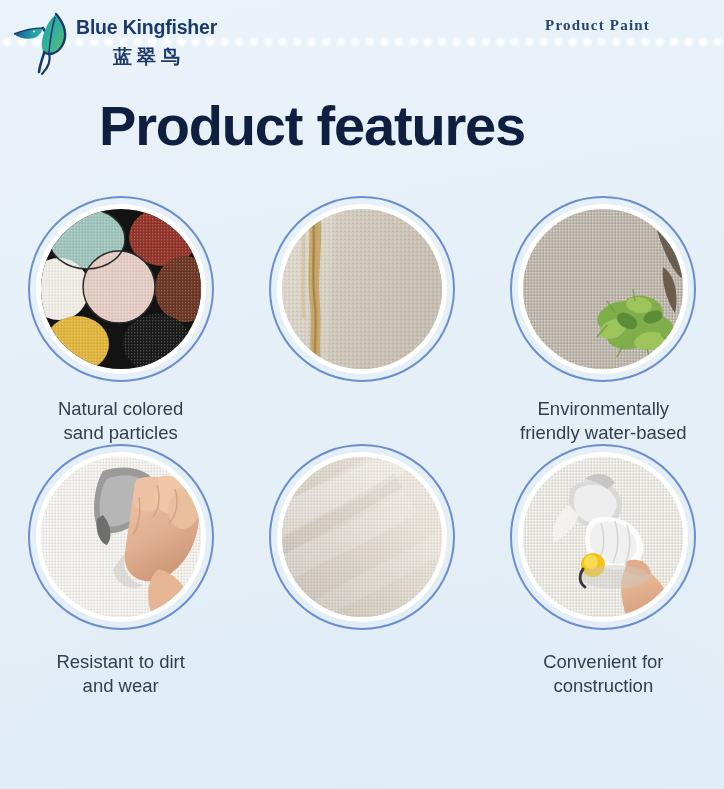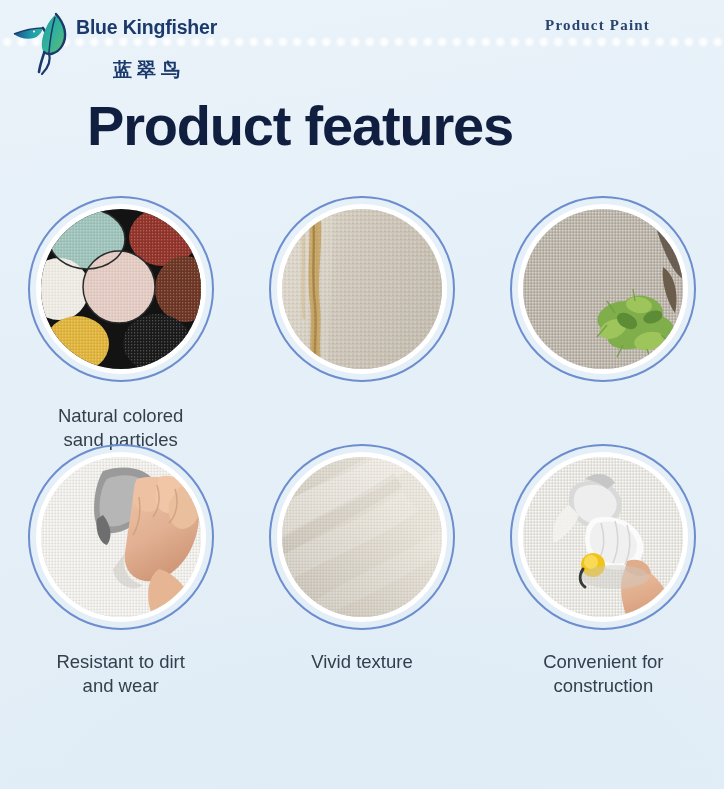--- a/index.html
+++ b/index.html
@@ -60,21 +60,21 @@
   #brand-en {
     font-size:19.5px;
     font-weight:bold;
     color:#1b3a6b;
     letter-spacing:-0.2px;
     font-family:"Liberation Sans","DejaVu Sans",sans-serif;
     white-space:nowrap;
   }
 
   #brand-cn {
-    margin-top:22px;
+    margin-top:9px;
     font-size:19px;
     font-weight:bold;
     color:#1b3a6b;
     letter-spacing:5px;
     text-align:center;
     padding-left:5px;
     font-family:"DejaVu Sans","Liberation Sans",sans-serif;
     white-space:nowrap;
   }
 
@@ -101,21 +101,21 @@
     background-size:14.5px 12px;
     background-repeat:repeat-x;
     background-position:0 0;
     filter:blur(0.7px);
   }
 
   
   #page-title {
     position:absolute;
     top:93px;
-    left:0;
+    left:12px;
     width:600px;
     text-align:center;
     font-size:56px;
     font-weight:bold;
     color:#101f3f;
     letter-spacing:-1.2px;
     font-family:"Liberation Sans","DejaVu Sans",sans-serif;
     z-index:4;
   }
 
@@ -157,21 +157,21 @@
     border-radius:50%;
     overflow:hidden;
     position:relative;
     box-shadow:0 0 0 5px #ffffff;
     background:#ddd;
   }
 
   .photo-disc svg { display:block; width:160px; height:160px; }
 
   .feature-caption {
-    margin-top:22px;
+    margin-top:15px;
     width:100%;
     text-align:center;
     font-size:18.5px;
     line-height:1.32;
     color:#33404c;
     font-weight:400;
     font-family:"Liberation Sans","DejaVu Sans",sans-serif;
     padding:0 4px;
   }
 
@@ -339,20 +339,21 @@
               <path d="M84,116 L74,128"></path>
                 <path d="M92,104 L84,92"></path>
               <path d="M112,92 L110,80"></path>
                 <path d="M138,126 L150,136"></path>
               <path d="M100,136 L94,148"></path>
                 <path d="M124,140 L128,152"></path>
             </g>
           </svg>
         </div>
       </div>
+      <div class="feature-caption">Environmentally<br>friendly water-based</div>
     </div>
 
     <div class="feature-cell row2">
       <div class="photo-ring">
         <div class="photo-disc">
           <svg viewBox="0 0 160 160">
             <defs>
               <pattern id="grainD" width="3" height="3" patternUnits="userSpaceOnUse">
                 <rect width="3" height="3" fill="#efeeea"></rect>
                 <circle cx="0.8" cy="0.9" r="0.65" fill="#ffffff"></circle>
@@ -415,21 +416,20 @@
               <path d="M-20,60 C20,30 60,24 110,-10 L130,10 C90,40 50,50 -10,88 Z" fill="#ffffff" opacity="0.5"></path>
               <path d="M-20,110 C20,84 70,70 120,34 L136,54 C92,86 48,98 -6,132 Z" fill="#ffffff" opacity="0.35"></path>
               <path d="M10,160 C50,128 96,112 160,72 L160,96 C110,128 70,146 40,160 Z" fill="#ffffff" opacity="0.28"></path>
               <path d="M-20,40 C10,18 44,8 86,-20 L96,-6 C56,18 24,32 -14,56 Z" fill="#b3aca0" opacity="0.3"></path>
               <path d="M-20,92 C16,66 62,50 112,16 L120,30 C74,60 34,78 -12,106 Z" fill="#aaa396" opacity="0.25"></path>
             </g>
             <rect width="160" height="160" fill="url(#grainE)"></rect>
           </svg>
         </div>
       </div>
-      <div class="feature-caption">Vivid texture</div>
     </div>
 
     <div class="feature-cell row2">
       <div class="photo-ring">
         <div class="photo-disc">
           <svg viewBox="0 0 160 160">
             <defs>
               <pattern id="grainF" width="3" height="3" patternUnits="userSpaceOnUse">
                 <rect width="3" height="3" fill="#e9e7e2"></rect>
                 <circle cx="0.8" cy="0.8" r="0.7" fill="#ffffff"></circle>

